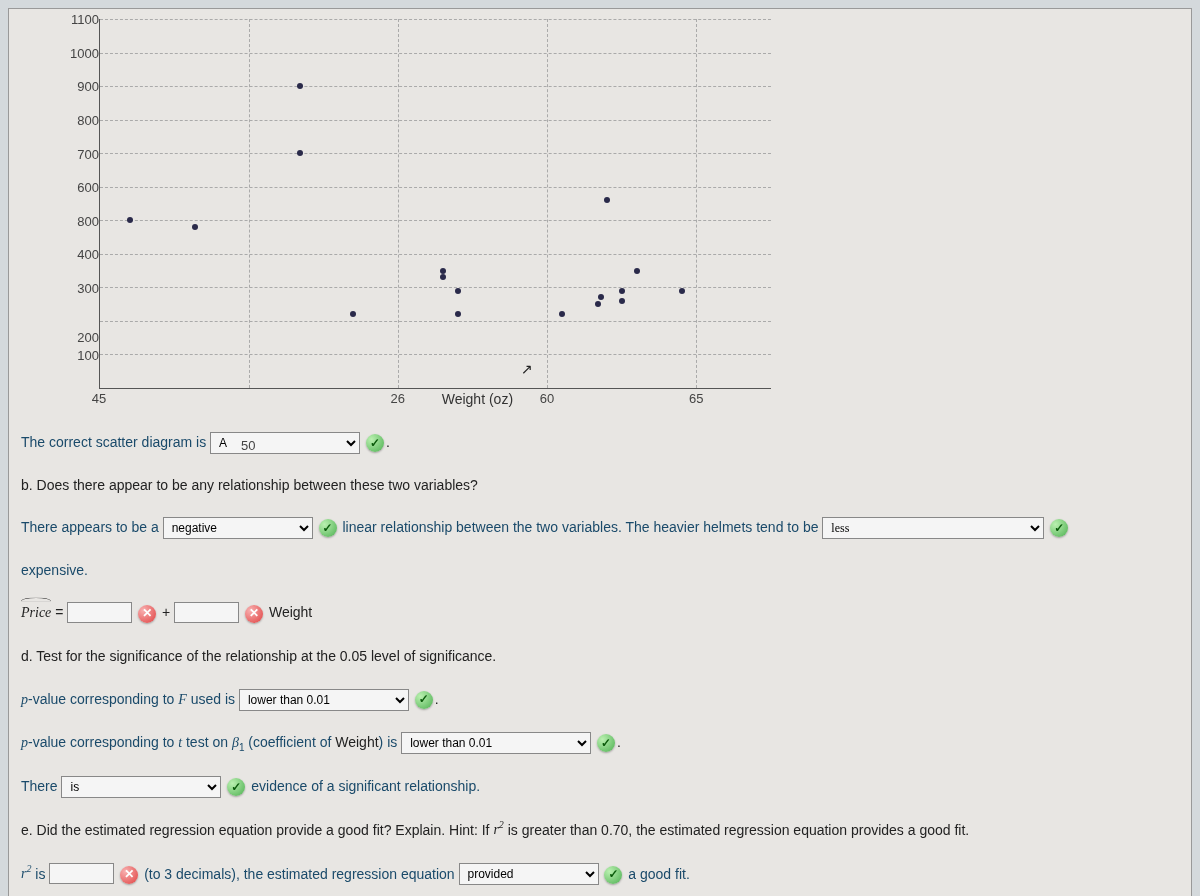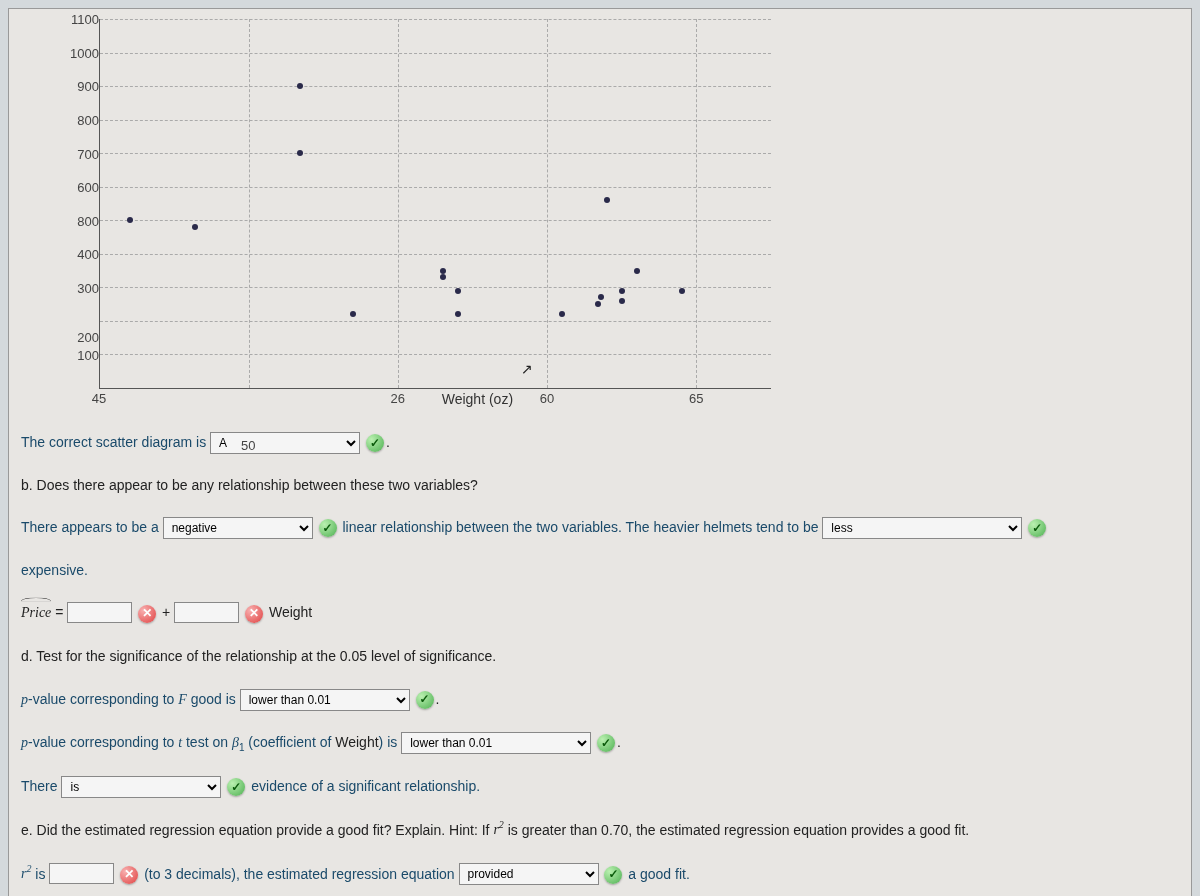--- a/index.html
+++ b/index.html
@@ -225,21 +225,21 @@
 
     <div class="line black">b. Does there appear to be any relationship between these two variables?</div>
 
     <div class="line">
       <span>There appears to be a</span>
       <select class="answer" style="width:150px;">
         <option>negative</option>
       </select>
       <span class="icon correct">✓</span>
       <span>linear relationship between the two variables. The heavier helmets tend to be</span>
-      <select class="answer" style="width:200px;">
+      <select class="answer" style="width:222px;font-family:Liberation Serif, serif;">
         <option>less</option>
       </select>
       <span class="icon correct">✓</span>
     </div>
     <div class="line">expensive.</div>
 
 
     <div class="line">
       <span class="italic-math black hat">Price</span>
       <span class="black"> = </span>
@@ -249,21 +249,21 @@
       <input class="answer" type="text" style="">
       <span class="icon wrong">✕</span>
       <span class="black">Weight</span>
     </div>
 
     <div class="line black">d. Test for the significance of the relationship at the 0.05 level of significance.</div>
 
     <div class="line">
       <span class="italic-math">p</span><span>-value corresponding to </span>
       <span class="italic-math">F</span>
-      <span> good is</span>
+      <span> used is</span>
       <select class="answer" style="width:170px;">
         <option>lower than 0.01</option>
       </select>
       <span class="icon correct">✓</span><span class="black">.</span>
     </div>
 
     <div class="line">
       <span class="italic-math">p</span><span>-value corresponding to </span>
       <span class="italic-math">t</span>
       <span> test on </span>

